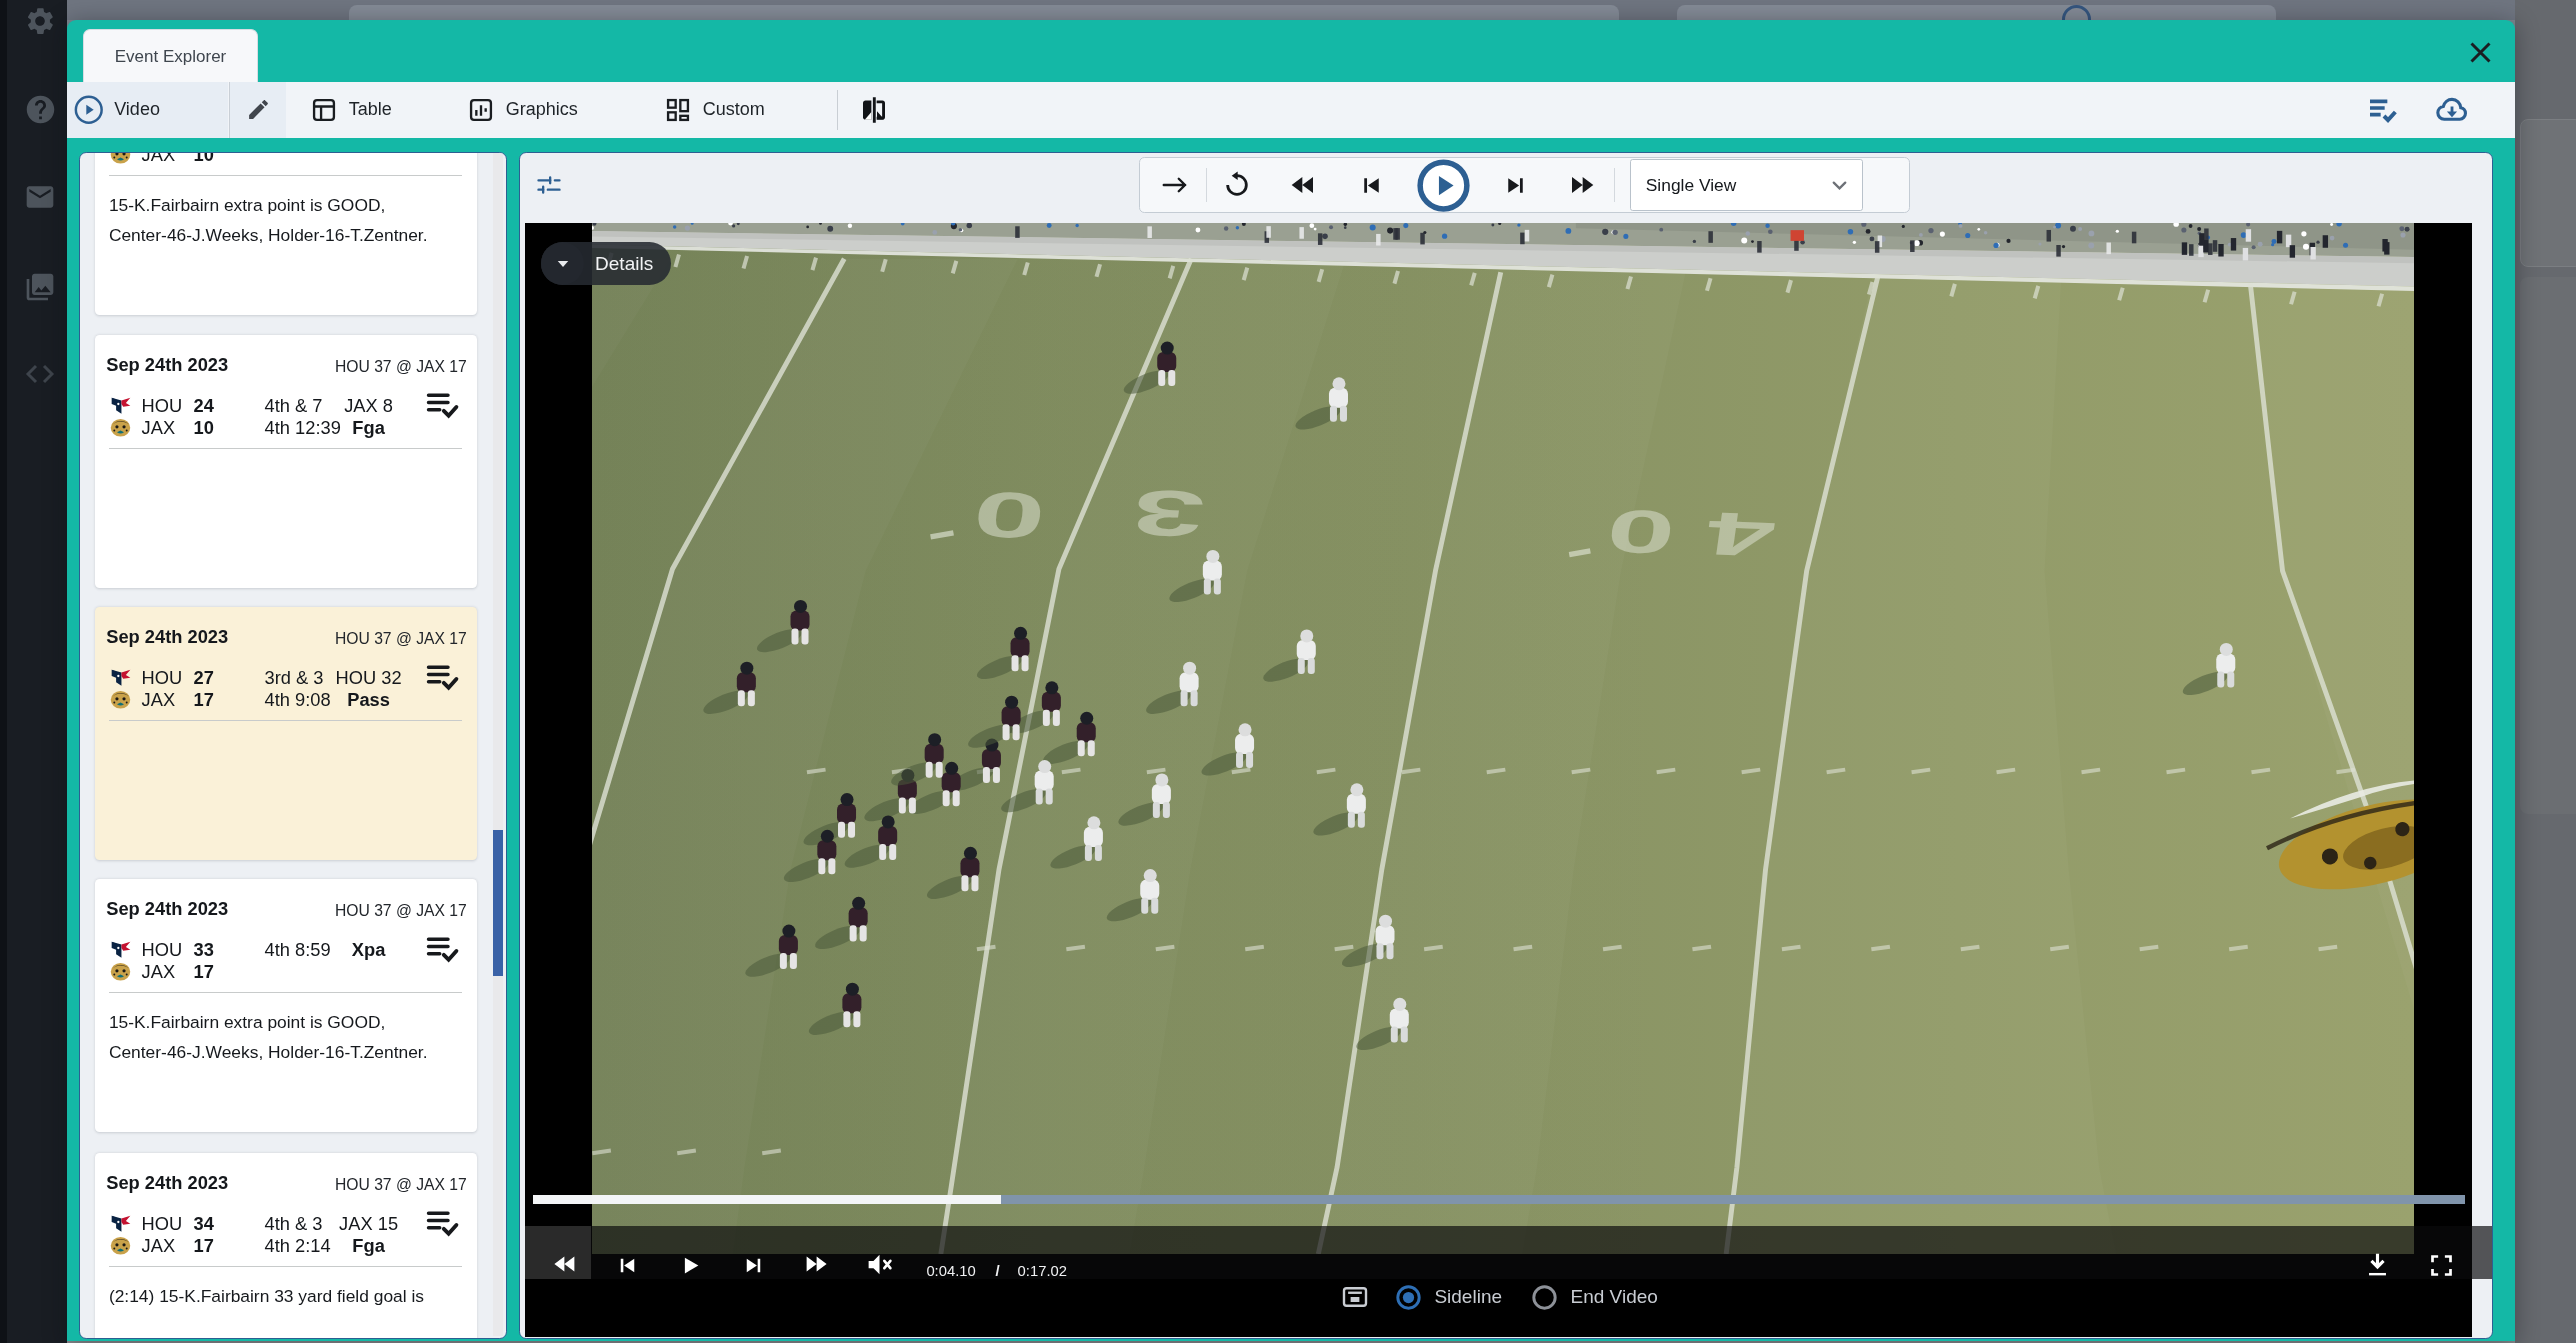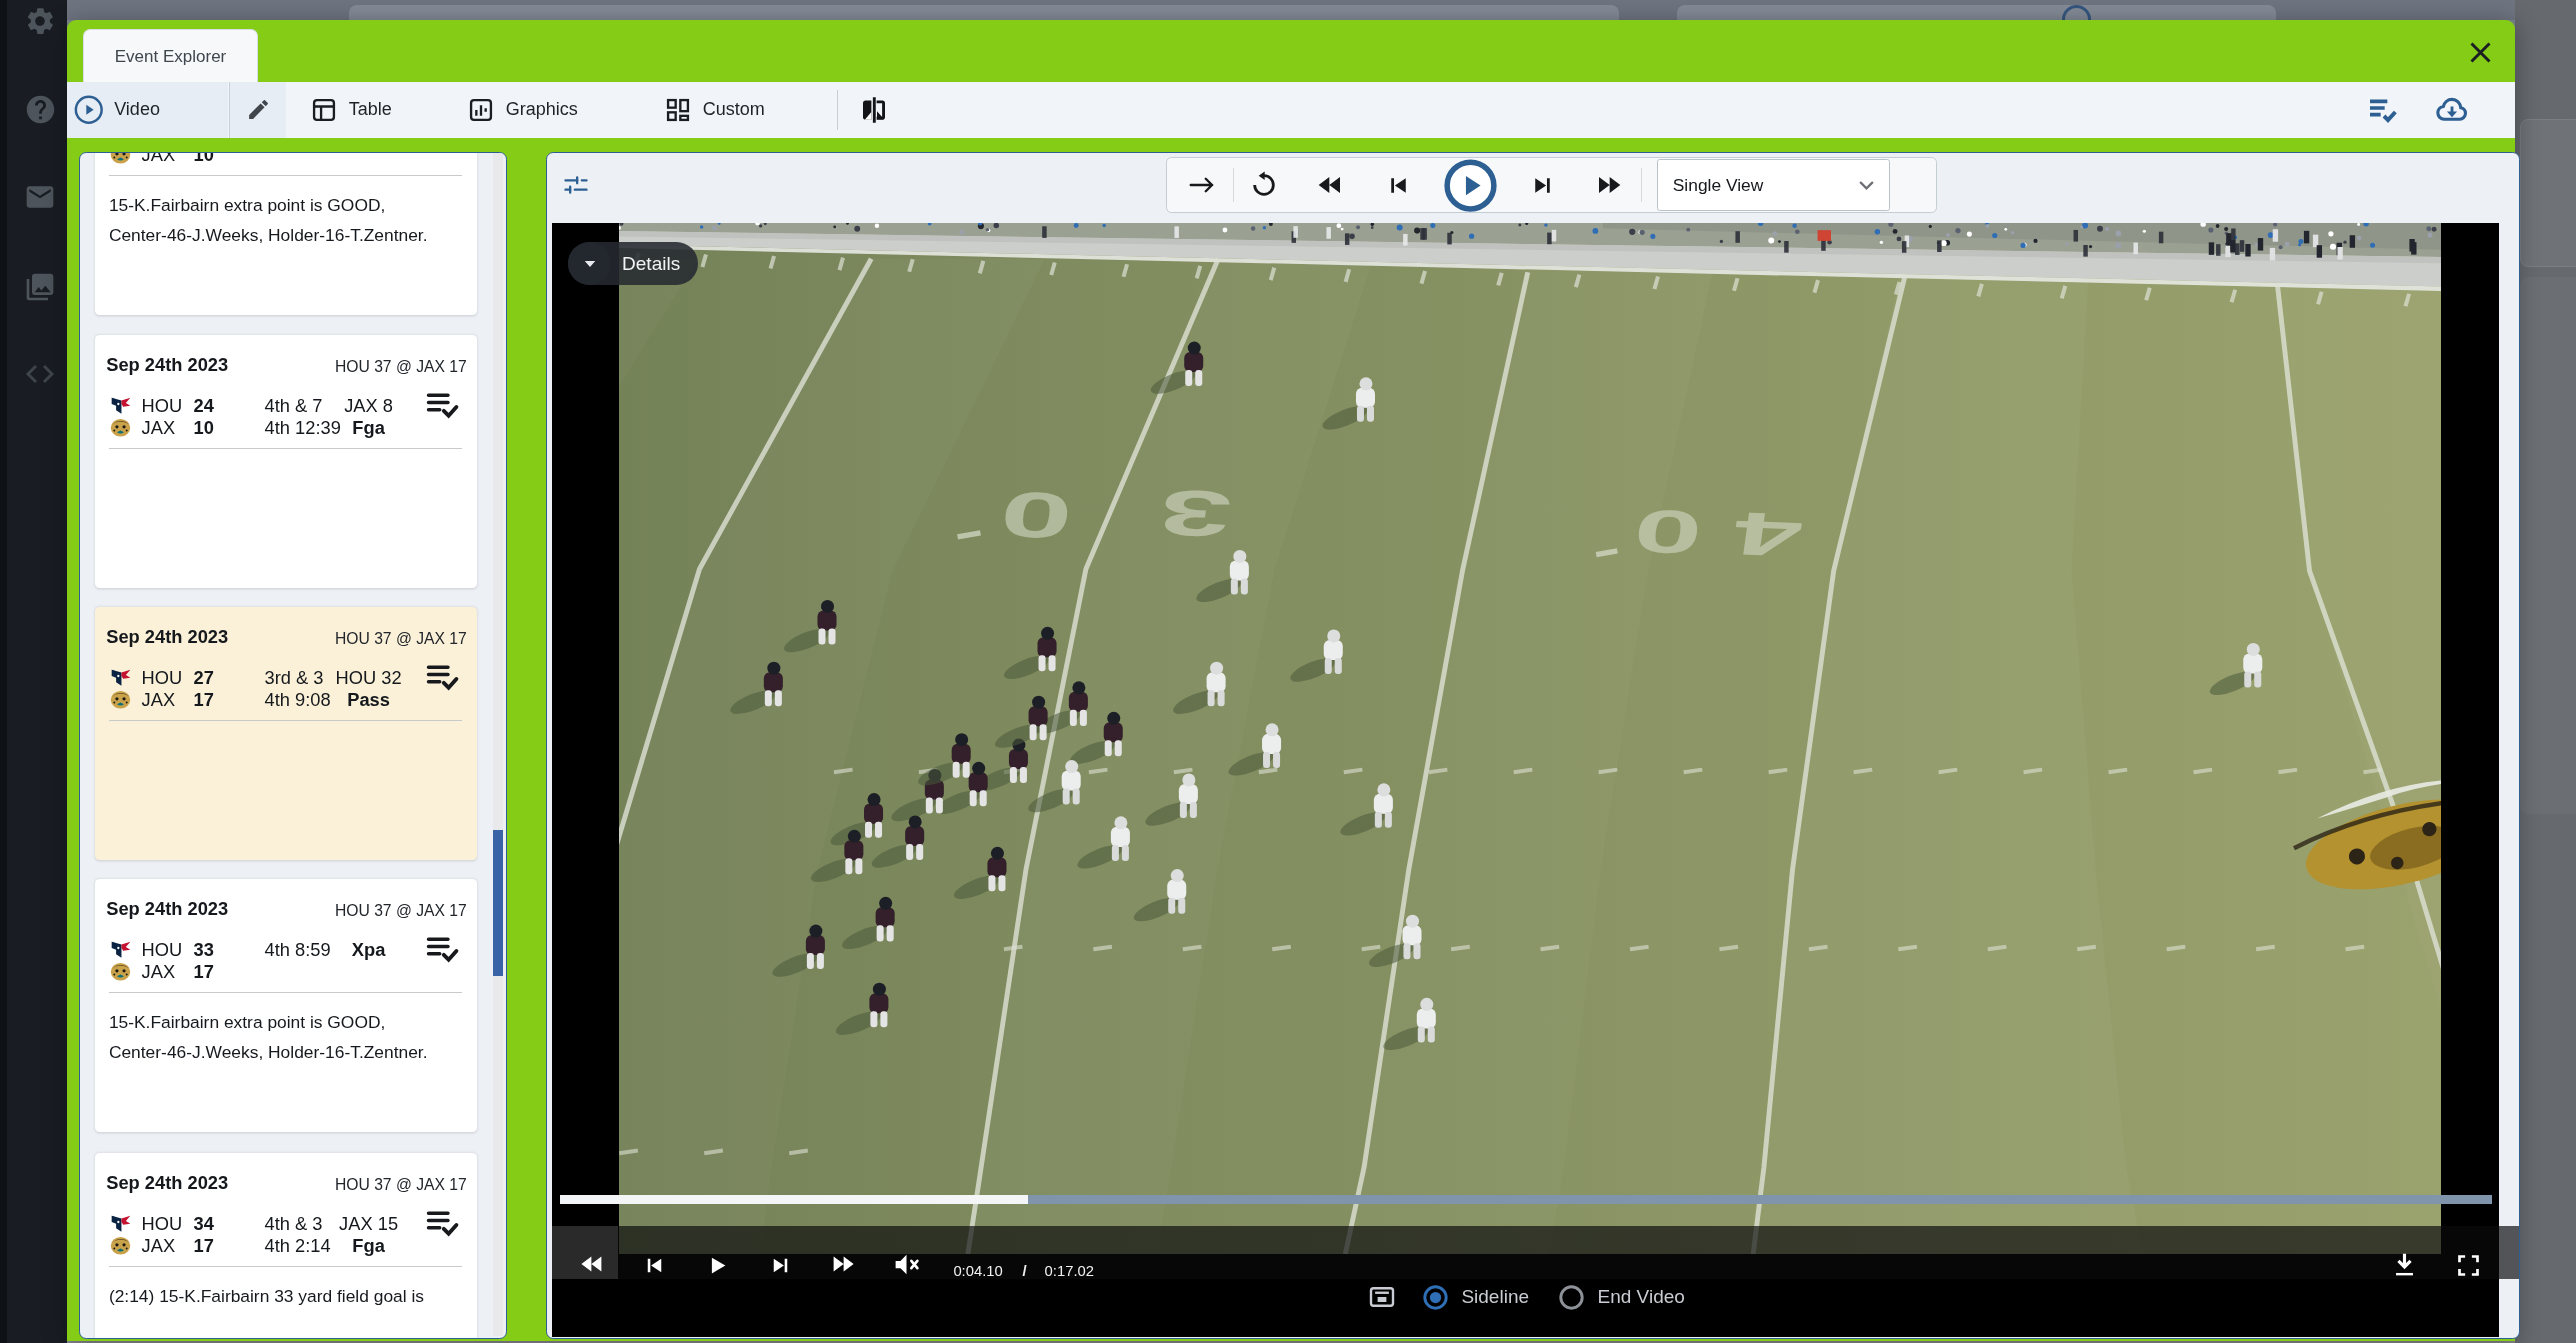--- a/index.html
+++ b/index.html
@@ -8,30 +8,30 @@
   
   #sidebar { left:0; top:0; width:67px; height:1343px; background:#191d23; }
   #sidebar .edge { position:absolute; left:0; top:0; width:7.2px; height:1343px; background:#0e1116; }
   #sidebar svg { position:absolute; left:24px; }
   
   #topstrip { left:67px; top:0; width:2509px; height:19.7px; background:#7f8791; overflow:hidden; }
   #rightstrip { left:2515px; top:0; width:61px; height:1343px; background:#66696e; overflow:hidden; }
   #bottomstrip { left:67px; top:1341px; width:2448px; height:2.7px; background:#8a8c8f; }
   .ghostbox { position:absolute; border-radius:8px; }
   
-  #modal { left:67px; top:19.7px; width:2448px; height:1321px; background:#84cc16; border-radius:9px 9px 0 0; box-shadow:0 3.6px 23px rgba(10,14,20,.38);text-decoration:underline; }
+  #modal { left:67px; top:19.7px; width:2448px; height:1321px; background:#14b8a6; border-radius:9px 9px 0 0; box-shadow:0 3.6px 23px rgba(10,14,20,.38);text-decoration:underline; }
   #tab { left:16px; top:9.8px; width:175px; height:53px; background:#f7f8fa; border:0.9px solid #d8dde3; border-bottom:none; border-radius:7.2px 7.2px 0 0; color:#3f464e; font-size:17px; line-height:53px; text-align:center; }
   #toolbar { left:0; top:62px; width:2448px; height:56px; background:#f1f4f8; }
   .tseg { position:absolute; top:0; height:56px; display:flex; align-items:center; }
   .tlabel { font-size:18px; color:#1e2328; margin-left:10.7px; }
   #close { left:2400px; top:19.7px; width:27px; height:27px; }
   
   .panel { border:1.8px solid #2d5f92; border-radius:7.2px; background:#edf0f4; overflow:hidden; }
   #lpanel { left:11.6px; top:132px; width:428px; height:1187px; }
-  #rpanel { left:479px; top:132px; width:1974px; height:1187px; }
+  #rpanel { left:452px; top:132px; width:1974px; height:1187px; }
   
   .card { position:absolute; left:15px; width:382px; height:253px; background:#fff; border-radius:4.5px; box-shadow:0 0.9px 2.7px rgba(40,50,60,.18); }
   .card.hl { background:#faf1d8; }
   .c-date { position:absolute; left:11.6px; top:19.7px; font-size:18.3px; font-weight:bold; color:#15181c; }
   .c-meta { position:absolute; right:9.8px; top:23px; font-size:15.7px; color:#22262b; }
   .c-row { position:absolute; left:0; width:100%; height:22.4px; }
   .c-logo { position:absolute; left:14.3px; top:0px; }
   .c-team { position:absolute; left:47px; font-size:18.3px; color:#15181c; }
   .c-score { position:absolute; left:99px; font-size:18.3px; font-weight:bold; color:#15181c; }
   .c-mid { position:absolute; left:170px; font-size:18.3px; color:#15181c; }

